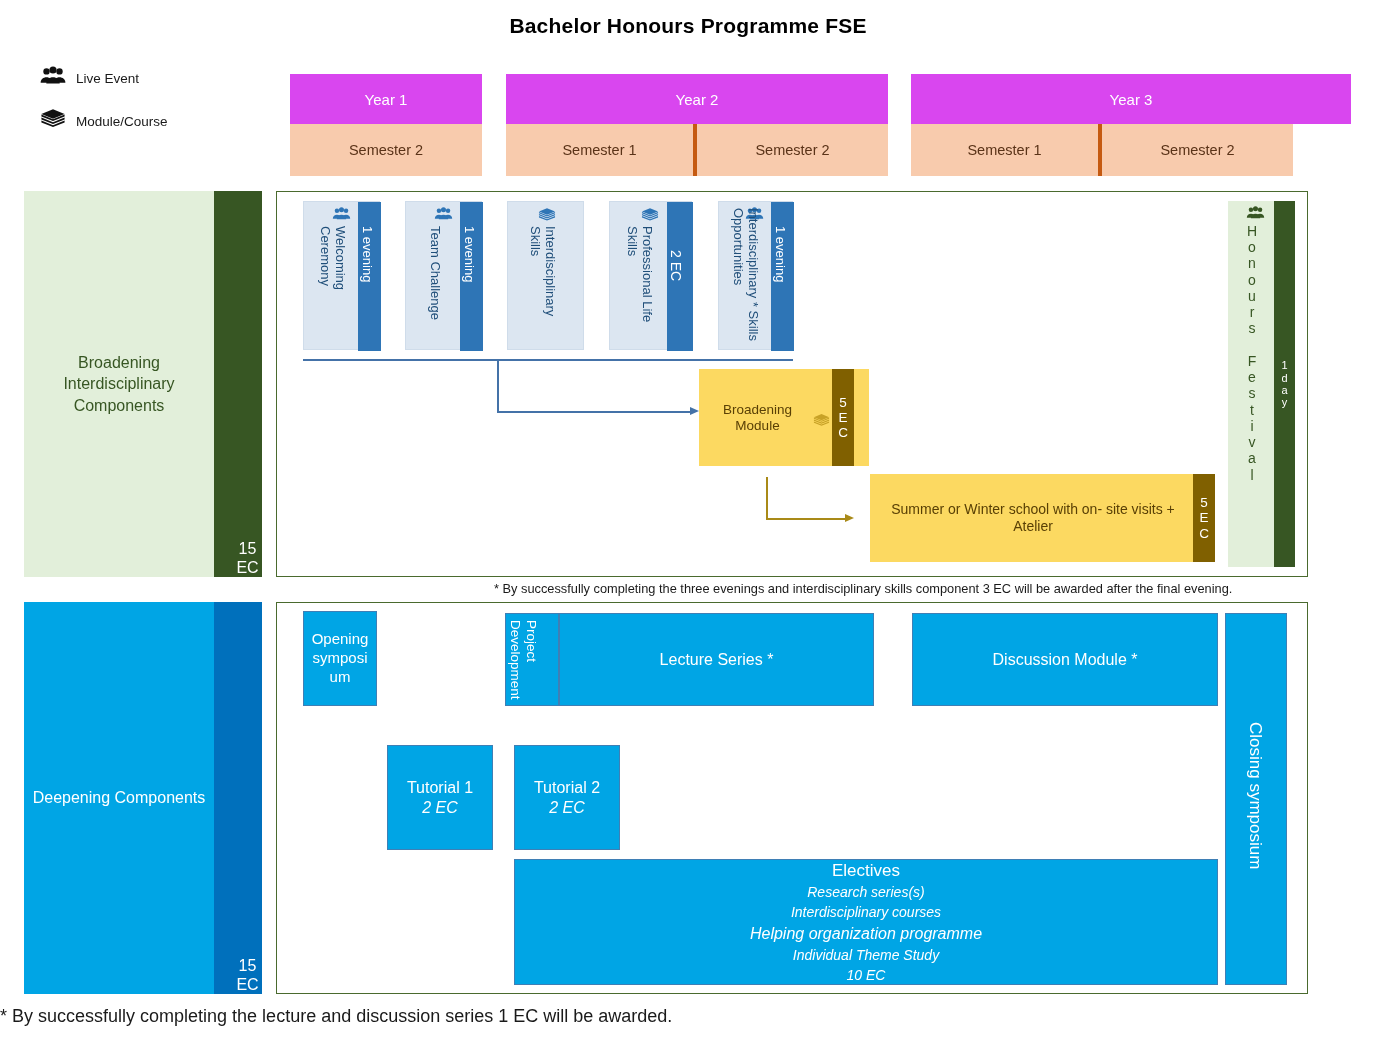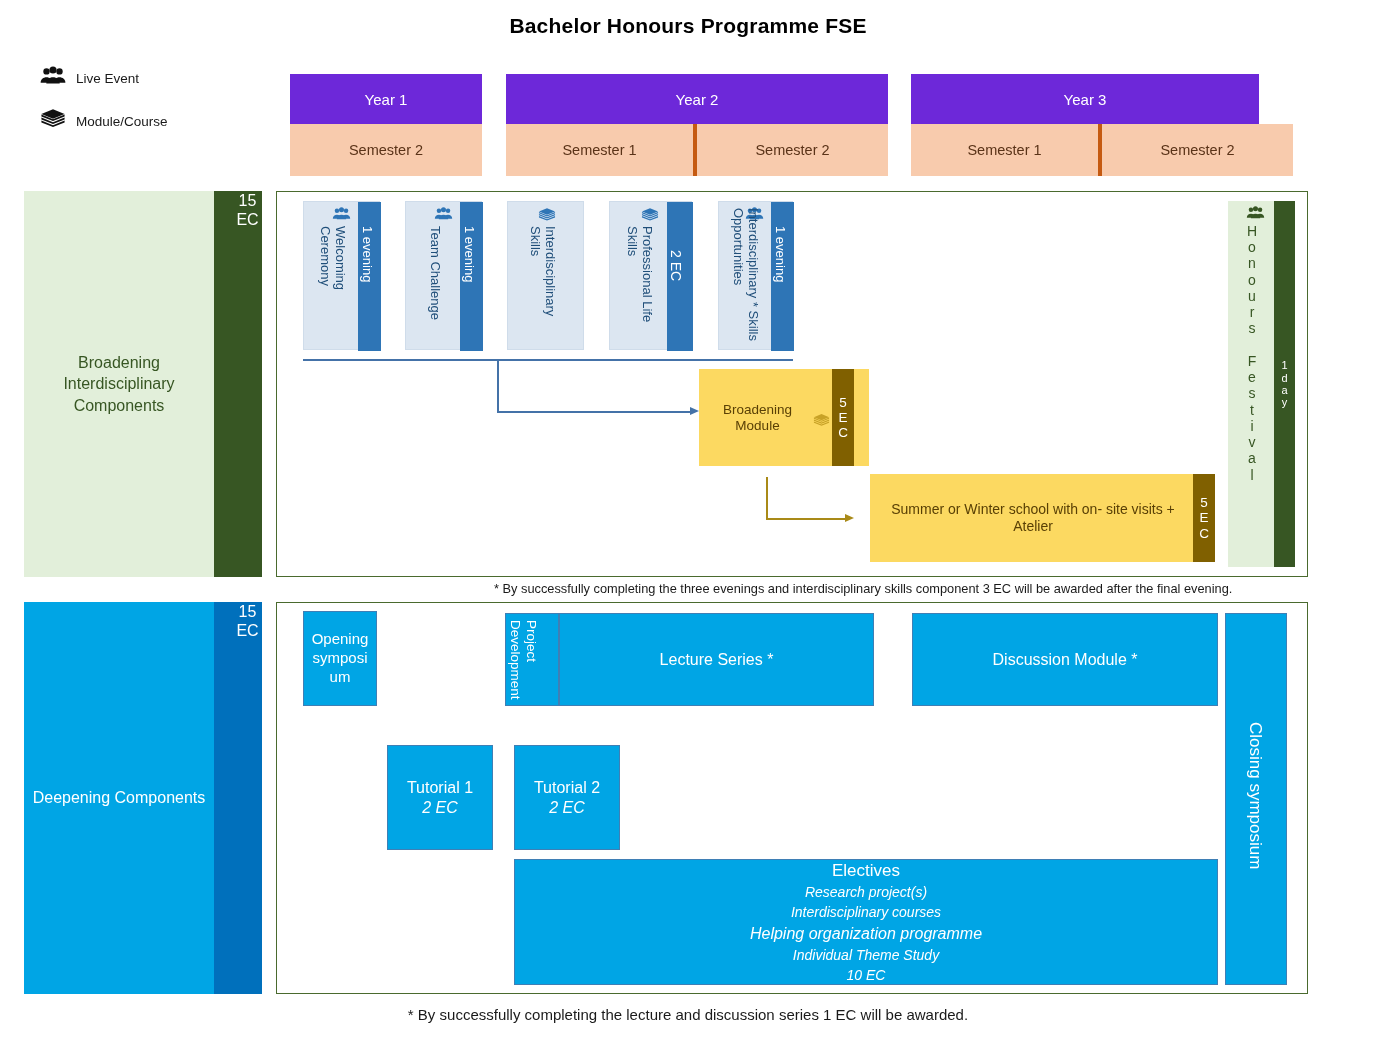--- a/index.html
+++ b/index.html
@@ -22,36 +22,36 @@
     letter-spacing: 0.2px;
   }
 
   
   .legend-row { display: flex; align-items: center; gap: 10px; }
   .legend-label { font-size: 13.5px; color: #1a1a1a; }
   .ic { display:block; }
 
   
   .year-bar {
-    background: #6d28d9; color: #ffffff;
+    background: #d946ef; color: #ffffff;
     font-size: 15px; display:flex; align-items:center; justify-content:center;
   }
   .sem-bar {
     background: #F8CBAD; color: #5a3318;
     font-size: 14.5px; display:flex; align-items:center; justify-content:center;
   }
   .sem-sep { background: #C55A11; }
 
   
   .cat-main {
     display:flex; align-items:center; justify-content:center; text-align:center;
     line-height: 1.32;
   }
   .cat-ec {
-    display:flex; align-items:flex-start; justify-content:center; text-align:center;
+    display:flex; align-items:flex-end; justify-content:center; text-align:center;
     line-height: 1.2;
     padding-left: 19px;
   }
   .green-light { background:#E2EFDA; color:#375623; }
   .green-dark  { background:#375623; color:#ffffff; }
   .blue-light  { background:#00A5E5; color:#ffffff; }
   .blue-dark   { background:#0070BC; color:#ffffff; }
 
   
   .panel-green { border: 1.5px solid #4A6A2E; background:#ffffff; }
@@ -94,21 +94,21 @@
   .dbox-it { font-style: italic; }
 
   .rot-lbl {
     position:absolute; white-space:nowrap; color:#ffffff;
     transform-origin: 0 0;
     text-align:center; line-height:1.18;
   }
 
   
   .footnote { font-size:12.8px; color:#1a1a1a; }
-  .footnote2 { font-size:15px; color:#1a1a1a; text-align:center; }
+  .footnote2 { font-size:18px; color:#1a1a1a; text-align:left; }
 
   
   .ln { position:absolute; }
   .ln-h-blue { background:#4472A8; height:1.6px; }
   .ln-v-blue { background:#4472A8; width:1.6px; }
   .ln-h-gold { background:#A98A18; height:1.6px; }
   .ln-v-gold { background:#A98A18; width:1.6px; }
   .arrow-blue {
     width:0;height:0;border-top:4.5px solid transparent;border-bottom:4.5px solid transparent;
     border-left:9px solid #4472A8;
@@ -151,21 +151,21 @@
 </div>
 
 <div class="abs year-bar" style="left:290px; top:74px; width:192px; height:50px;">Year 1</div>
 <div class="abs sem-bar" style="left:290px; top:124px; width:192px; height:52px;">Semester 2</div>
 
 <div class="abs year-bar" style="left:506px; top:74px; width:382px; height:50px;">Year 2</div>
 <div class="abs sem-bar" style="left:506px; top:124px; width:187px; height:52px;">Semester 1</div>
 <div class="abs sem-sep" style="left:693px; top:124px; width:4px; height:52px;"></div>
 <div class="abs sem-bar" style="left:697px; top:124px; width:191px; height:52px;">Semester 2</div>
 
-<div class="abs year-bar" style="left:911px; top:74px; width:348px; height:50px;">Year 3</div>
+<div class="abs year-bar" style="left:911px; top:74px; width:440px; height:50px;">Year 3</div>
 <div class="abs sem-bar" style="left:911px; top:124px; width:187px; height:52px;">Semester 1</div>
 <div class="abs sem-sep" style="left:1098px; top:124px; width:4px; height:52px;"></div>
 <div class="abs sem-bar" style="left:1102px; top:124px; width:191px; height:52px;">Semester 2</div>
 
 <div class="abs cat-main green-light" style="left:24px; top:191px; width:190px; height:386px; font-size:16px;">
   <span>Broadening Interdisciplinary Components</span>
 </div>
 <div class="abs cat-ec green-dark" style="left:214px; top:191px; width:48px; height:386px; font-size:16px;">
   <span style="white-space:pre-line;">15
 EC</span>
@@ -348,21 +348,21 @@
   <span class="dbox-it">2 EC</span>
 </div>
 
 <div class="abs dbox" style="left:514px; top:745px; width:106px; height:105px; flex-direction:column;">
   <span>Tutorial 2</span>
   <span class="dbox-it">2 EC</span>
 </div>
 
 <div class="abs dbox" style="left:514px; top:859px; width:704px; height:126px; flex-direction:column; justify-content:center;">
   <span style="font-size:17px; line-height:1.45;">Electives</span>
-  <span class="dbox-it" style="font-size:14px; line-height:1.42;">Research project(s)</span>
+  <span class="dbox-it" style="font-size:14px; line-height:1.42;">Research series(s)</span>
   <span class="dbox-it" style="font-size:14px; line-height:1.42;">Interdisciplinary courses</span>
   <span class="dbox-it" style="font-size:16px; line-height:1.42;">Helping organization programme</span>
   <span class="dbox-it" style="font-size:14px; line-height:1.42;">Individual Theme Study</span>
   <span class="dbox-it" style="font-size:14px; line-height:1.42;">10 EC</span>
 </div>
 
 <div class="abs dbox" style="left:1225px; top:613px; width:62px; height:372px;">
   <div class="rot-lbl" style="left:39px; top:108px; transform:rotate(90deg); white-space:nowrap; font-size:17px;">Closing symposium</div>
 </div>
 

